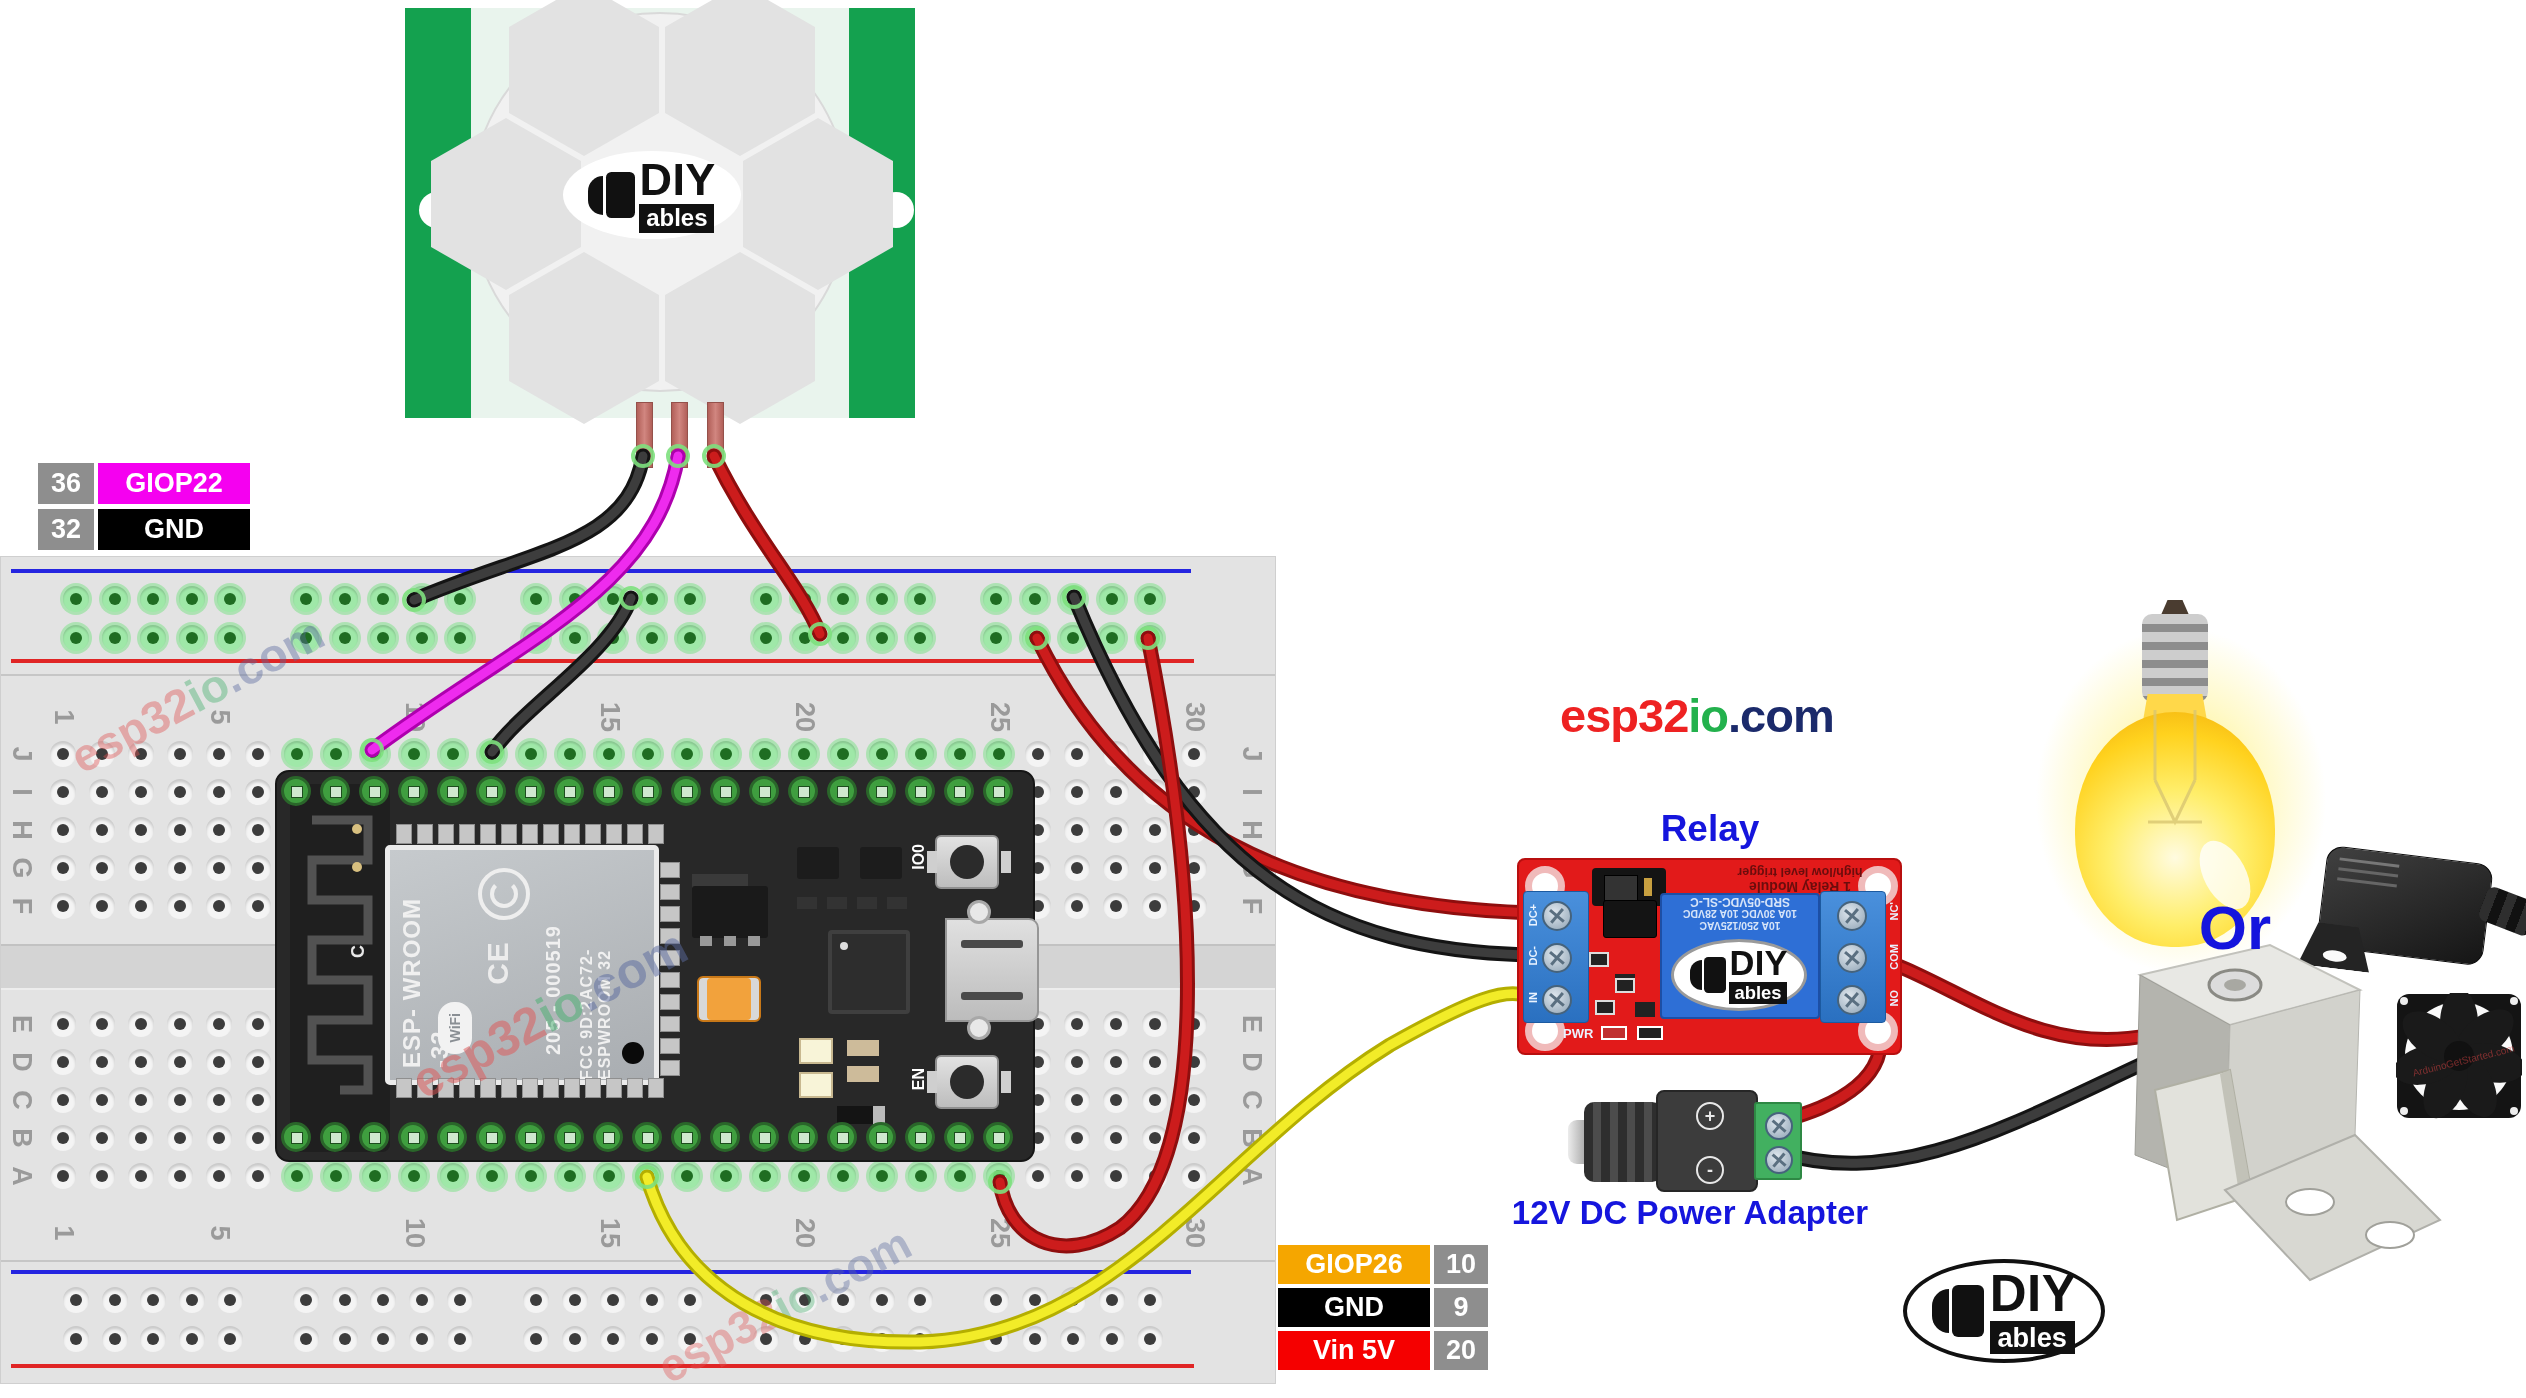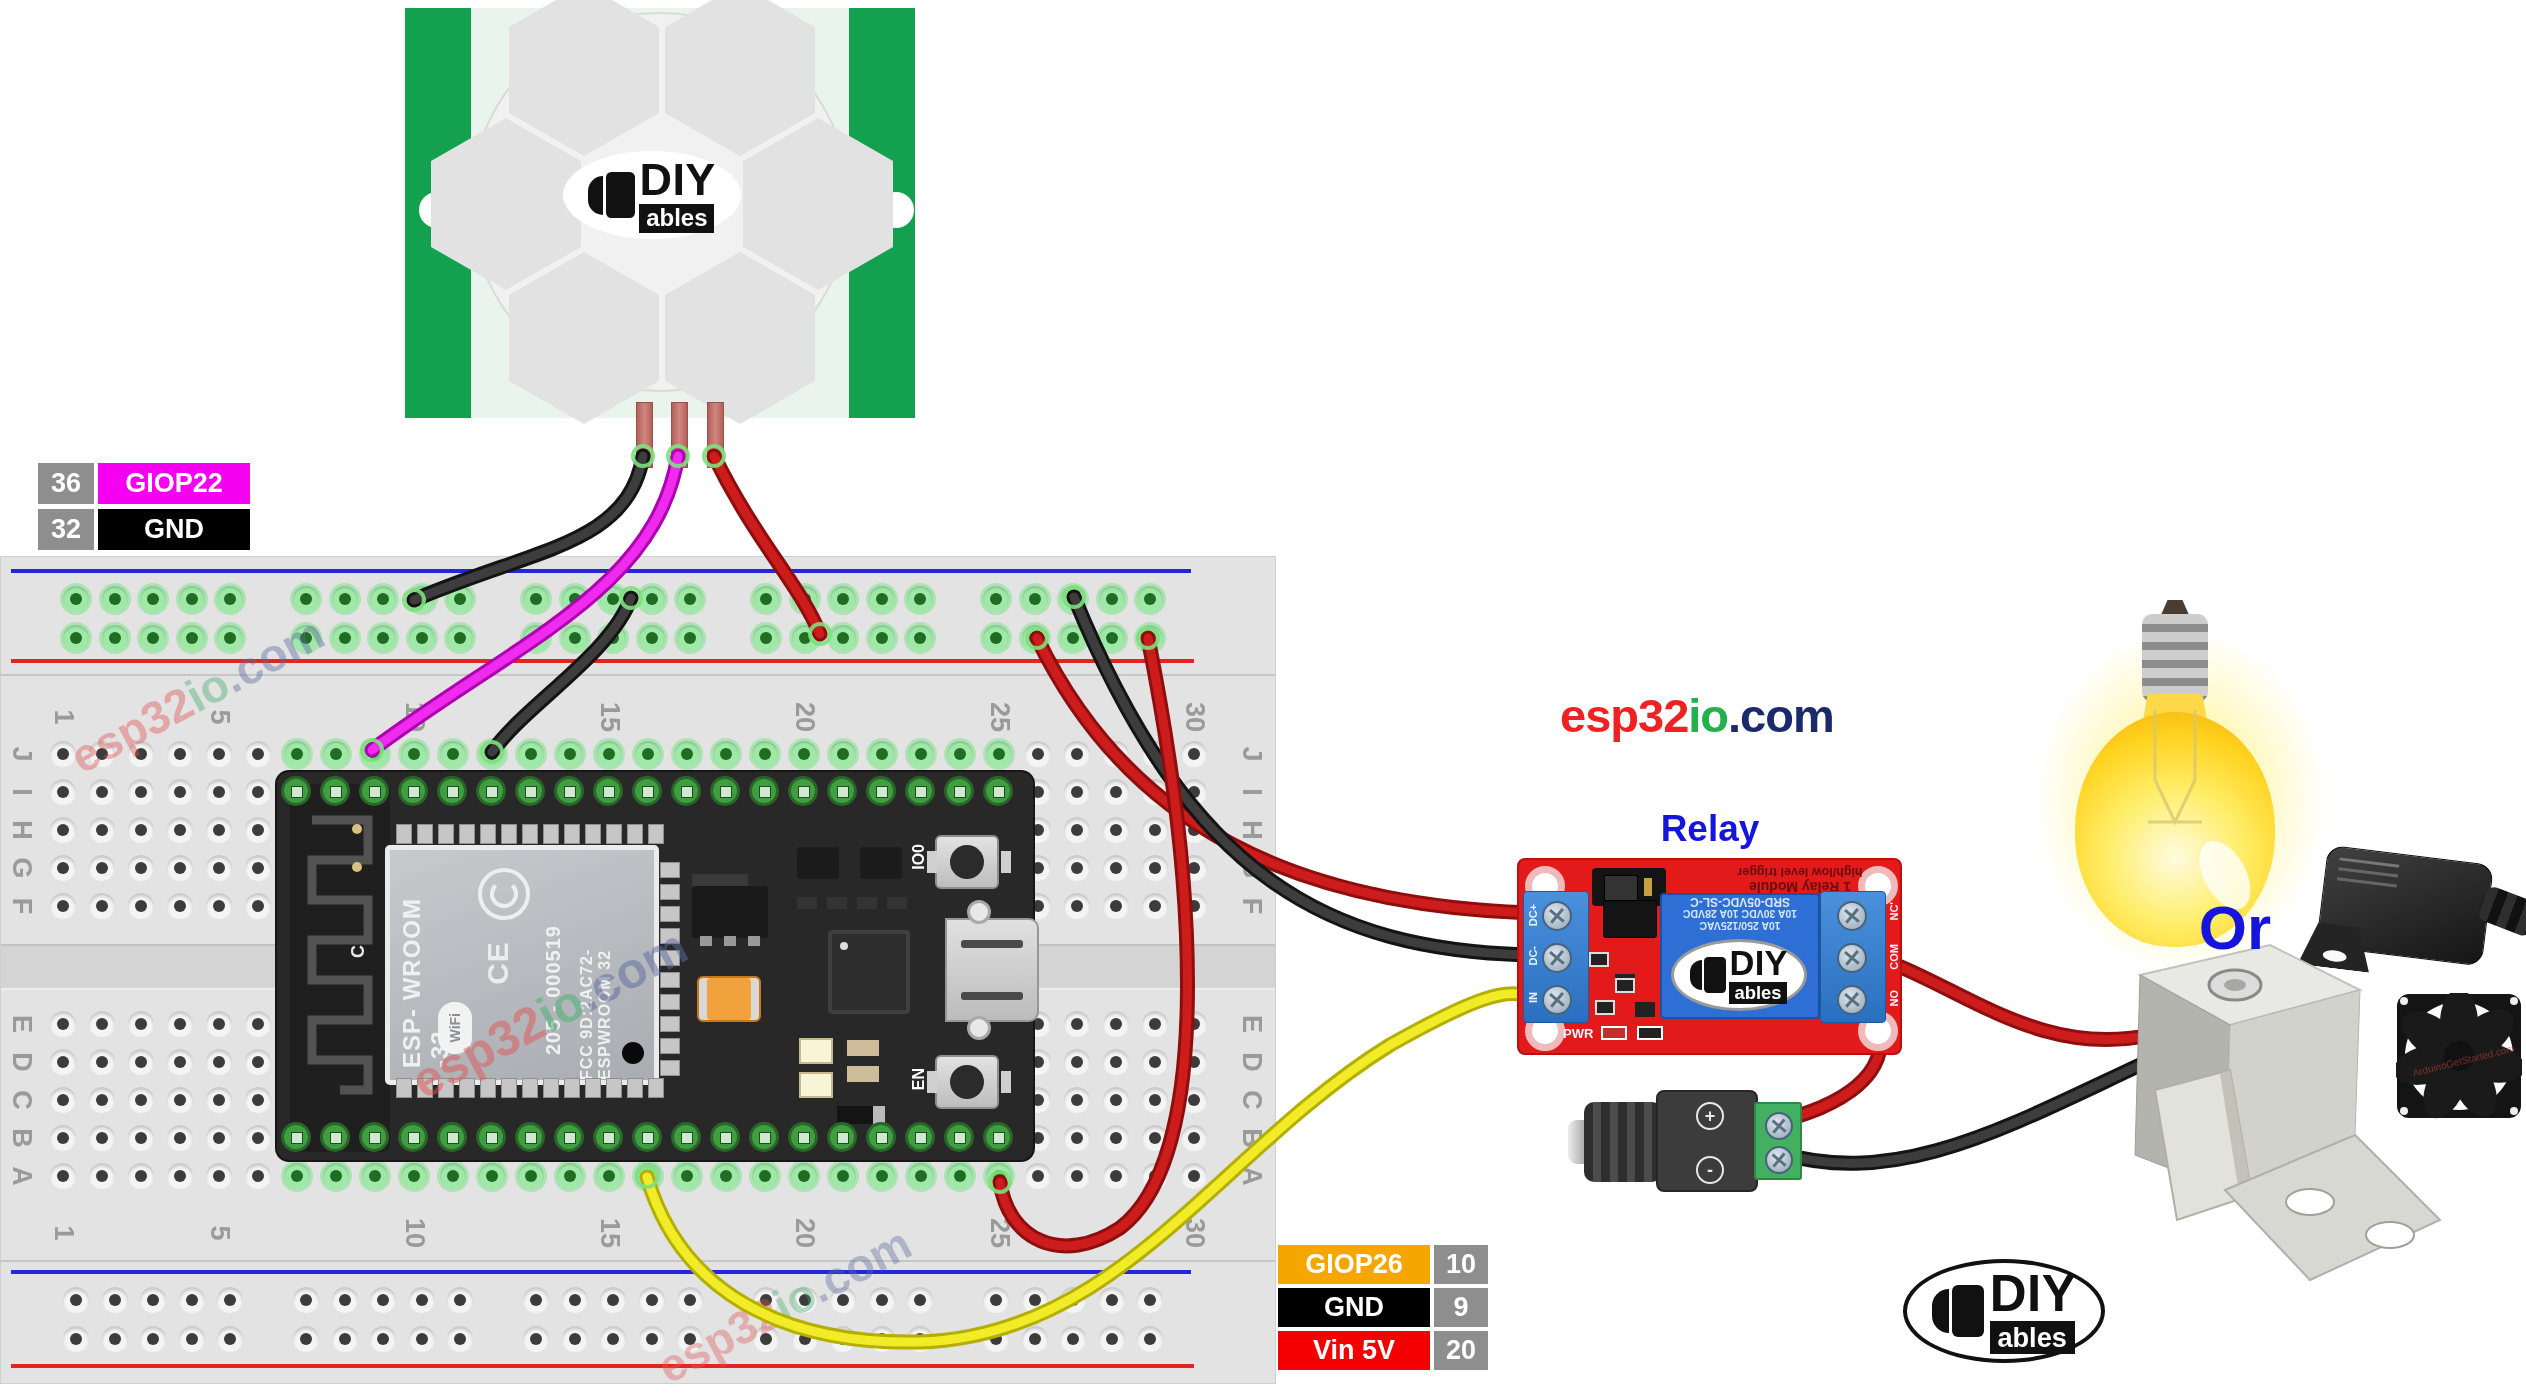--- a/index.html
+++ b/index.html
@@ -814,20 +814,21 @@
   <div class="abs adp" style="left:1656px;top:1090px;width:102px;height:102px;background:#3c3c3c;border:2px solid #262626;border-radius:8px;box-sizing:border-box;">
     <div id="adp-sym">
       <span class="abs" style="left:38px;top:10px;">+</span>
       <span class="abs" style="left:38px;top:64px;">-</span>
     </div>
   </div>
   <div class="abs adp" style="left:1754px;top:1102px;width:48px;height:78px;background:#42b060;border:2px solid #2e8844;border-radius:3px;box-sizing:border-box;">
     <div class="screwS" style="left:9px;top:8px;width:28px;height:28px;"></div>
     <div class="screwS" style="left:9px;top:42px;width:28px;height:28px;"></div>
   </div>
+  <div class="blue-cap" style="left:1470px;top:1194px;width:440px;font-size:33px;">12V DC Power Adapter</div>
 
   <div id="bulb-glow"></div>
   <div id="bulb-tip"></div>
   <div id="bulb-threads"></div>
   <div id="bulb-neck"></div>
   <div id="bulb-globe"></div>
   <svg class="abs" style="left:2130px;top:700px;z-index:2;" width="90" height="160">
     <path d="M25 10 V80 M65 10 V80 M25 80 L45 122 L65 80 M18 122 H72" fill="none" stroke="#d8c670" stroke-width="3" opacity=".8"></path>
   </svg>
   <div id="bulb-hl"></div>

